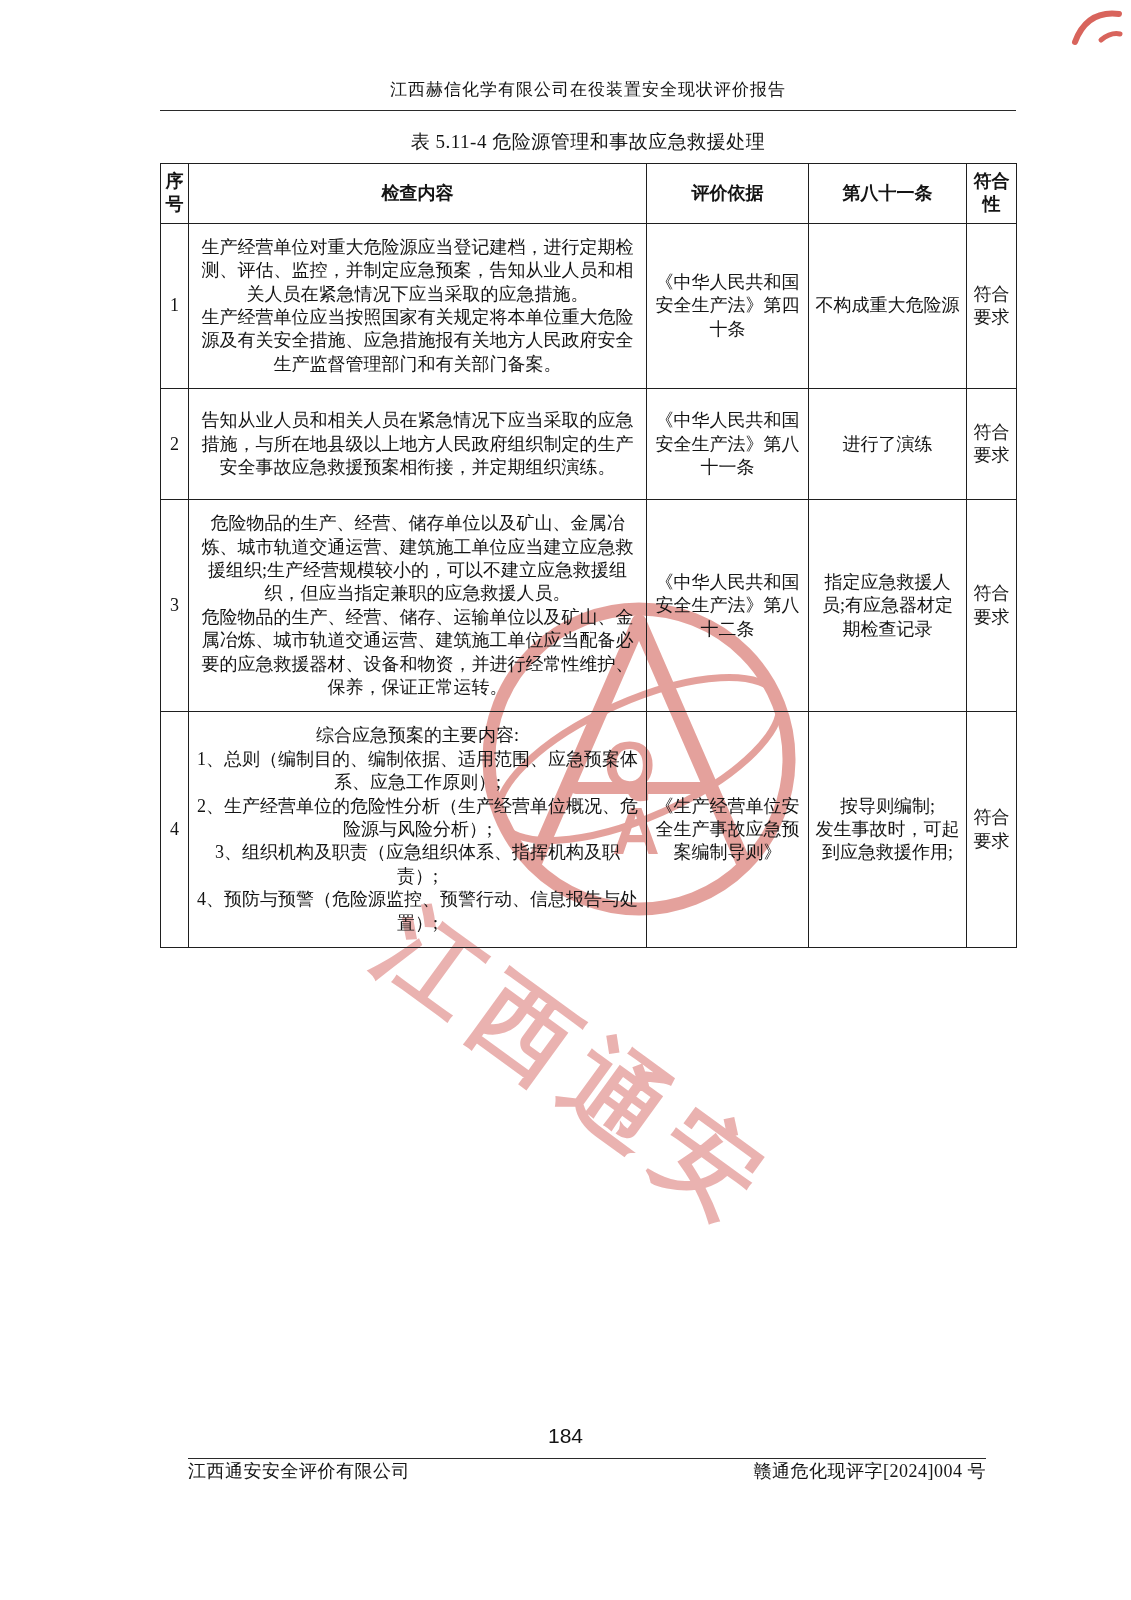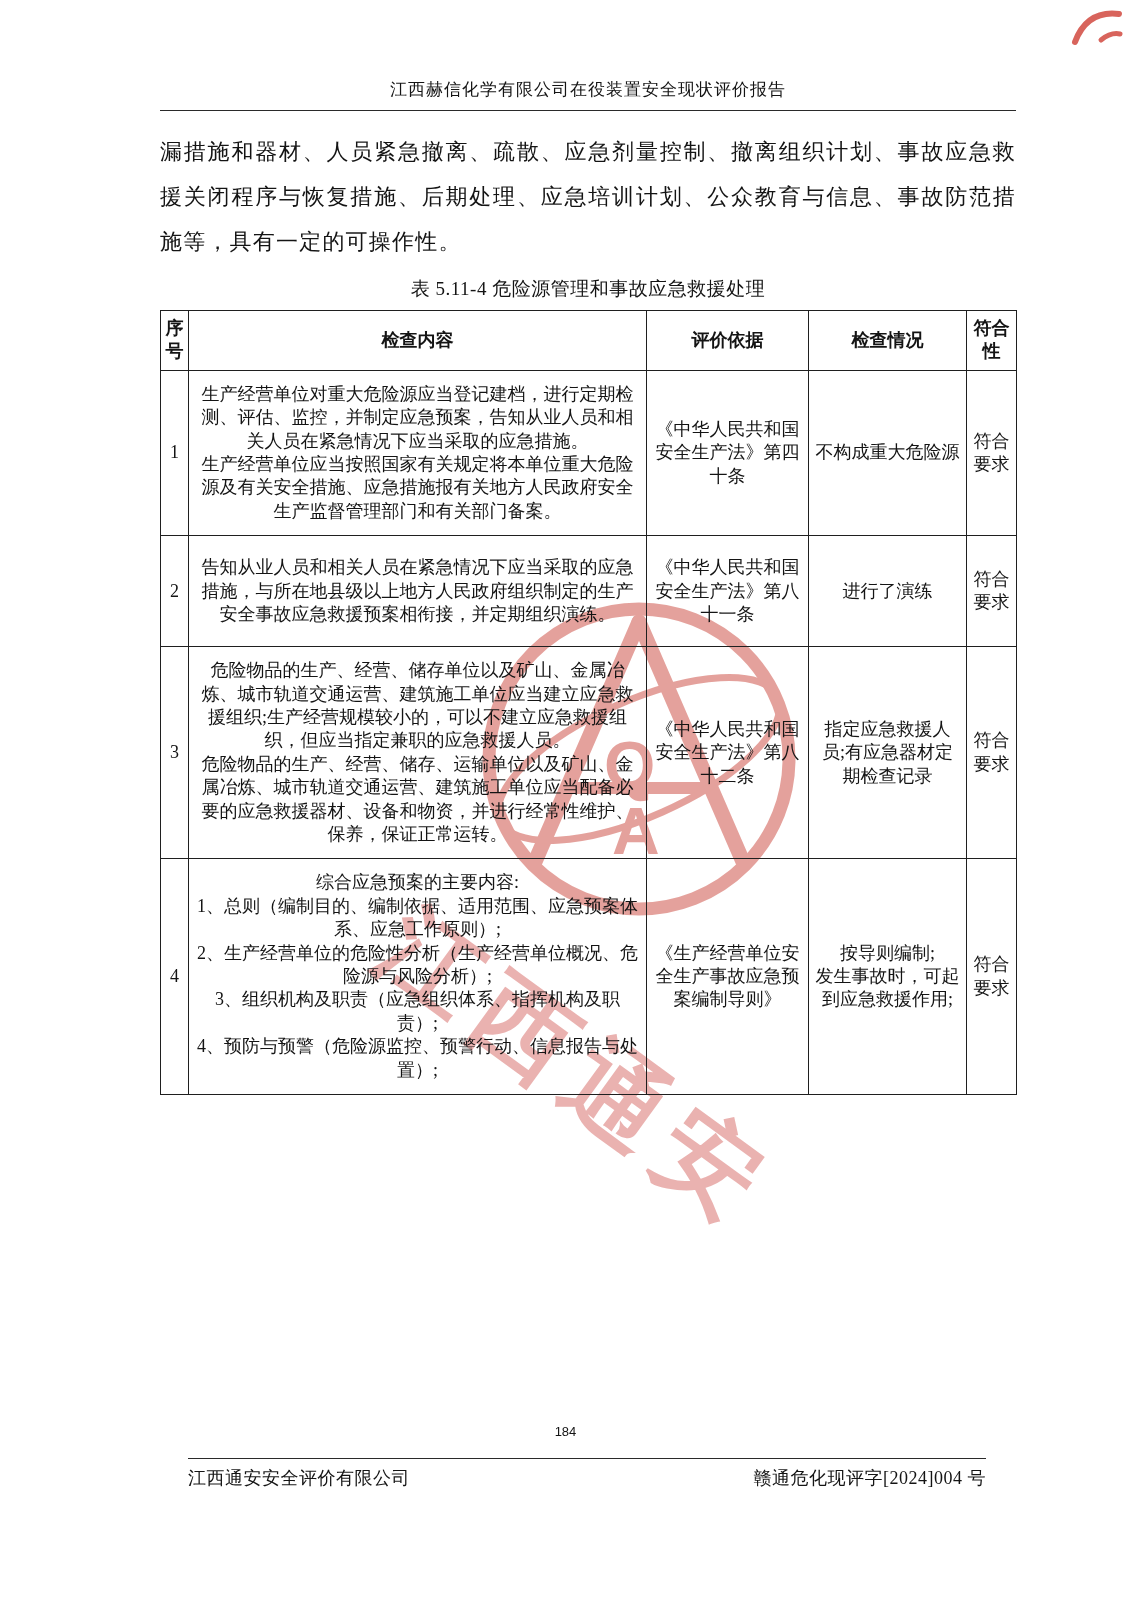--- a/index.html
+++ b/index.html
@@ -53,28 +53,27 @@
     padding:3px 3px;
     word-break:break-all;
   }
   .check-table th { font-weight:bold; padding:6px 2px; }
   .check-table td.c-content { white-space:pre-line; padding:12px 6px; }
   .check-table td.c-basis, .check-table td.c-sit { white-space:pre-line; padding:20px 5px; }
   .page-number {
     position:absolute;
     top:1424px; left:0; width:100%;
     text-align:center;
-    font-size:13px;
+    font-size:21px;
     font-family:"Liberation Sans","DejaVu Sans",sans-serif;
   }
   .footer {
     position:absolute;
     top:1458px; left:188px; width:798px;
     border-top:1.6px solid #2a2a2a;
-    padding-top:7px;
     display:flex;
     justify-content:space-between;
     font-size:18px;
     letter-spacing:0.5px;
   }
   
   .stamp {
     position:absolute;
     left:472px; top:592px;
     width:334px; height:334px;
@@ -124,38 +123,37 @@
       <text x="140" y="262" font-size="66" font-weight="bold" fill="currentColor" font-family="'Liberation Sans',sans-serif">A</text>
     </svg>
   </div>
 
   <div class="diag-wm">江西通安</div>
 
   <div class="content">
 
     <div class="doc-header">江西赫信化学有限公司在役装置安全现状评价报告</div>
 
-    <p class="para">漏措施和器材、人员紧急撤离、疏散、应急剂量控制、撤离组织计划、事故应急救援关闭程序与恢复措施、后期处理、应急培训计划、公众教育与信息、事故防范措施等，具有一定的可操作性。</p>
 
     <div class="table-title">表 5.11-4 危险源管理和事故应急救援处理</div>
 
     <table class="check-table">
       <colgroup>
         <col style="width:28px">
         <col style="width:458px">
         <col style="width:162px">
         <col style="width:158px">
         <col style="width:50px">
       </colgroup>
       <thead>
         <tr>
           <th>序号</th>
           <th>检查内容</th>
           <th>评价依据</th>
-          <th>检查情况</th>
+          <th>第八十一条</th>
           <th>符合性</th>
         </tr>
       </thead>
       <tbody>
         <tr>
           <td class="c-no">1</td>
           <td class="c-content">生产经营单位对重大危险源应当登记建档，进行定期检测、评估、监控，并制定应急预案，告知从业人员和相关人员在紧急情况下应当采取的应急措施。
 生产经营单位应当按照国家有关规定将本单位重大危险源及有关安全措施、应急措施报有关地方人民政府安全生产监督管理部门和有关部门备案。</td>
           <td class="c-basis">《中华人民共和国安全生产法》第四十条</td>
           <td class="c-sit">不构成重大危险源</td>

